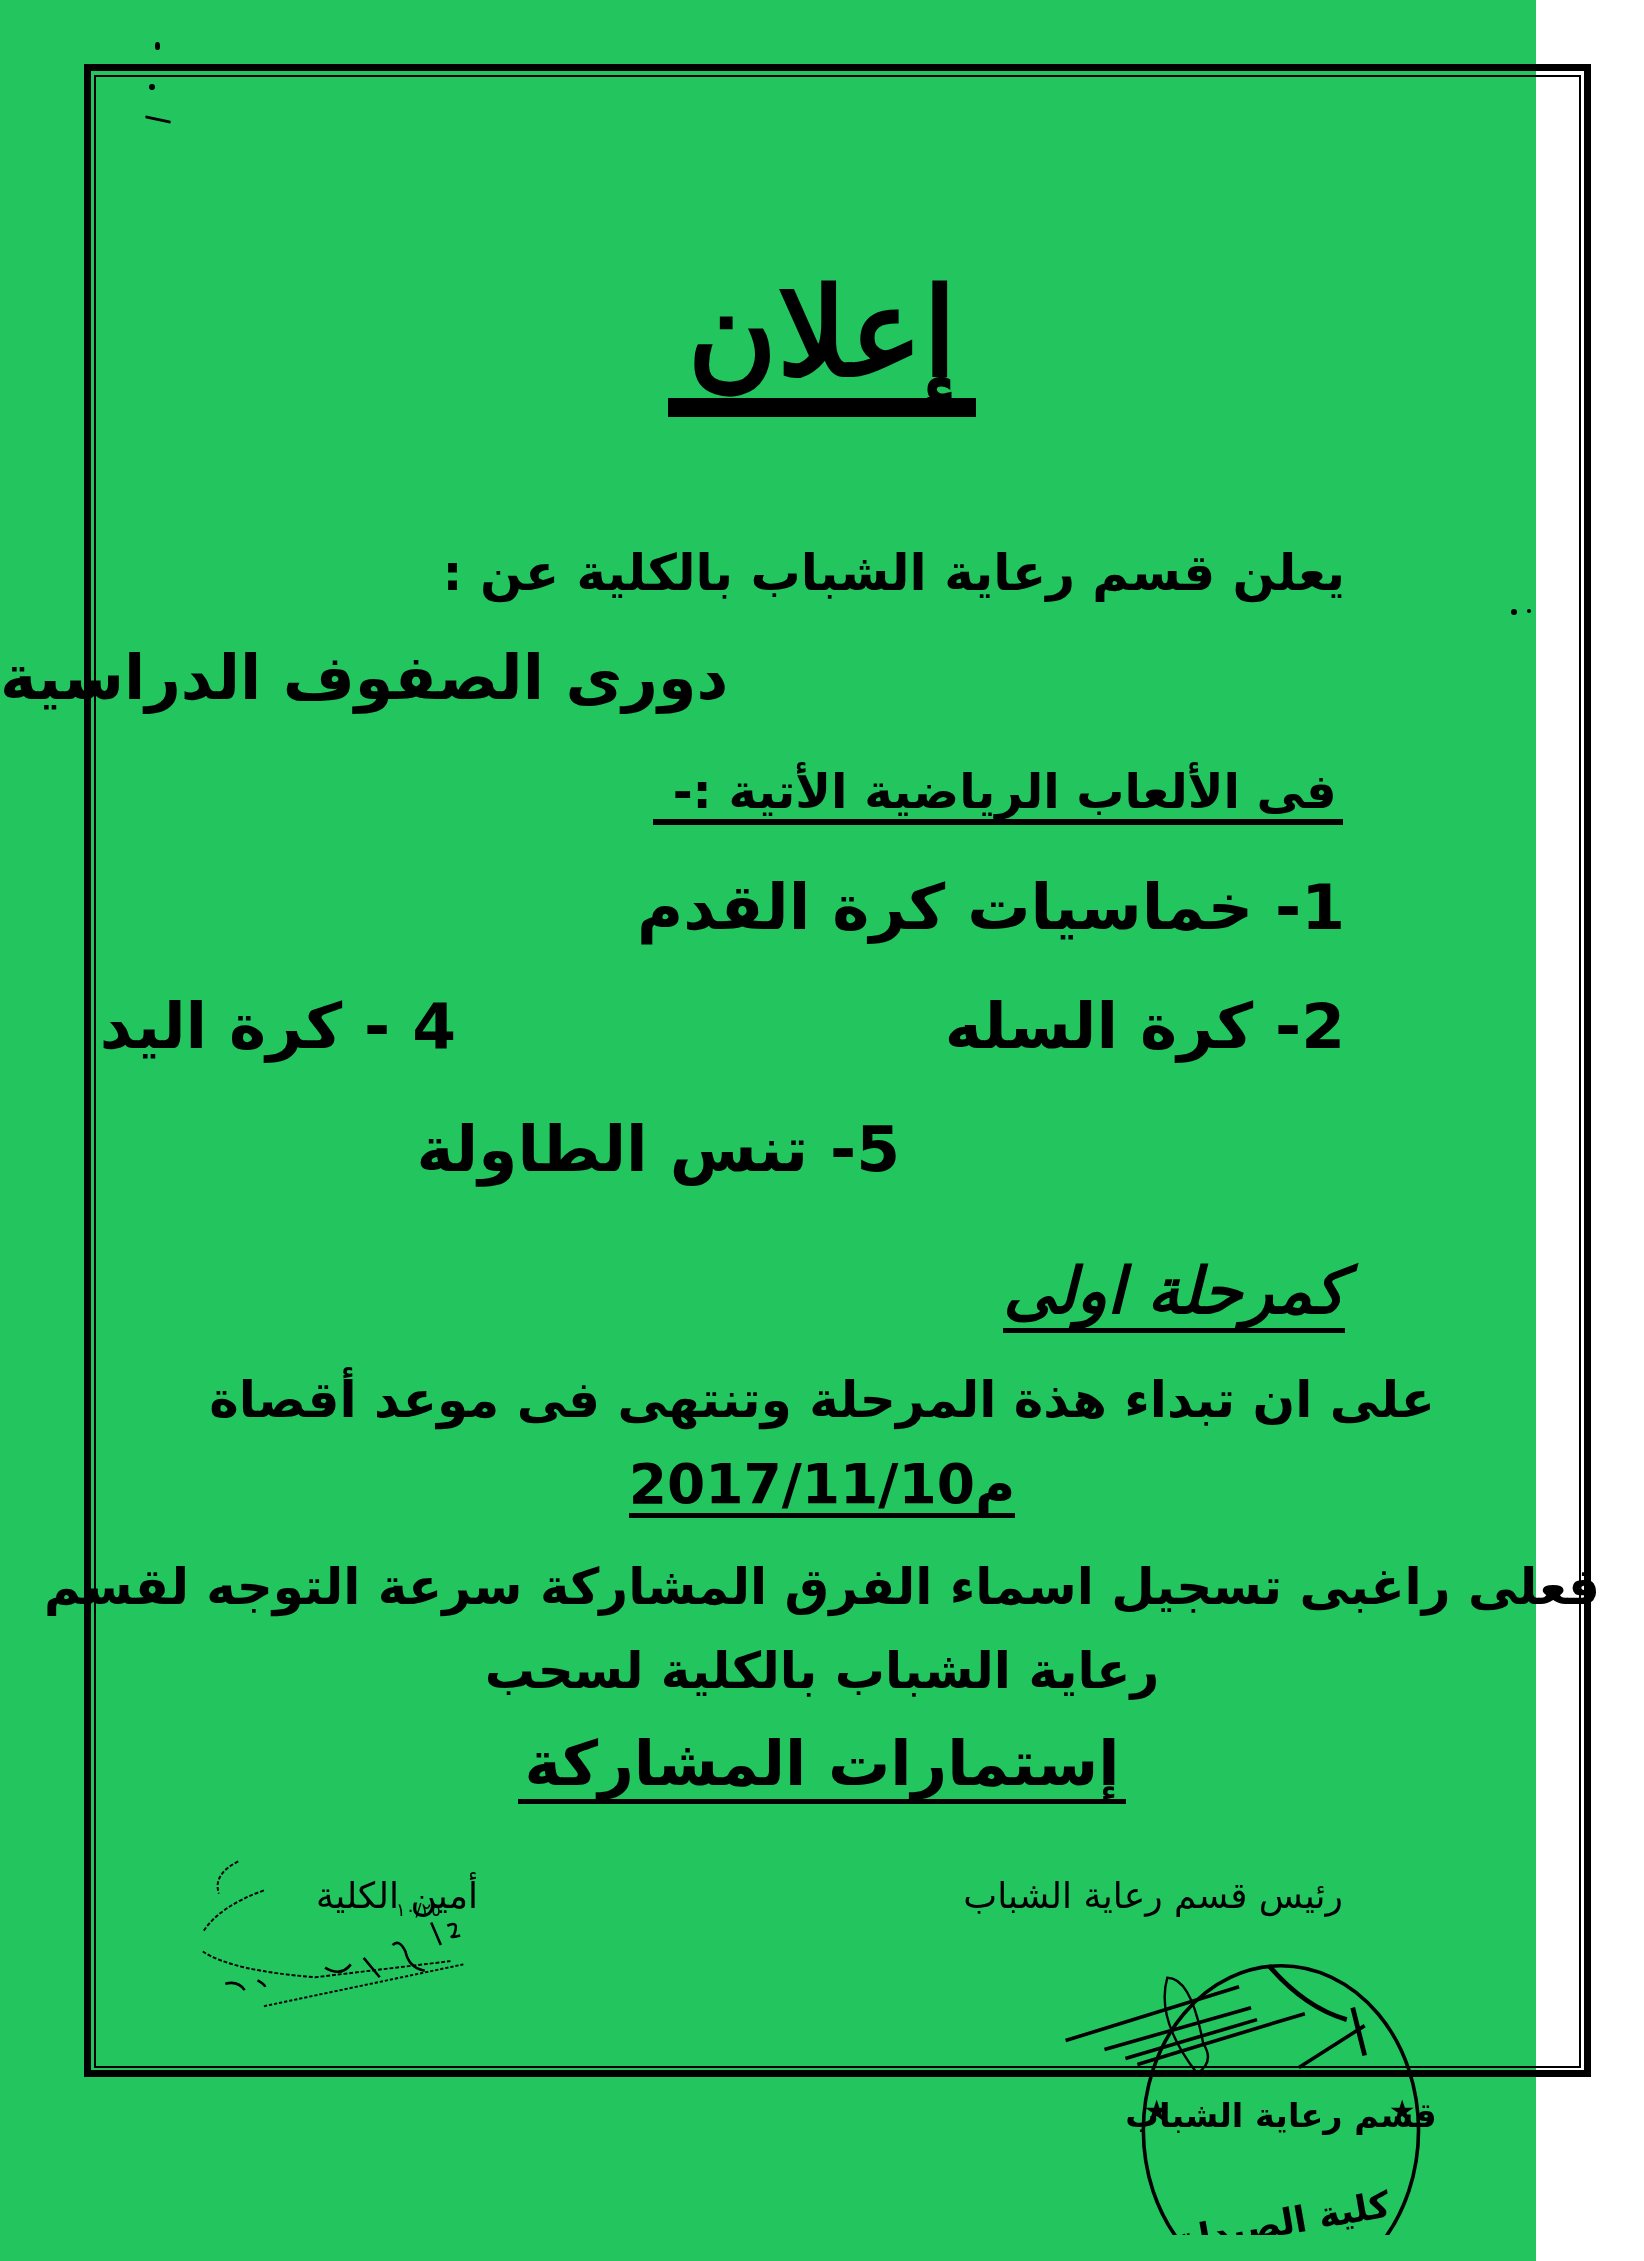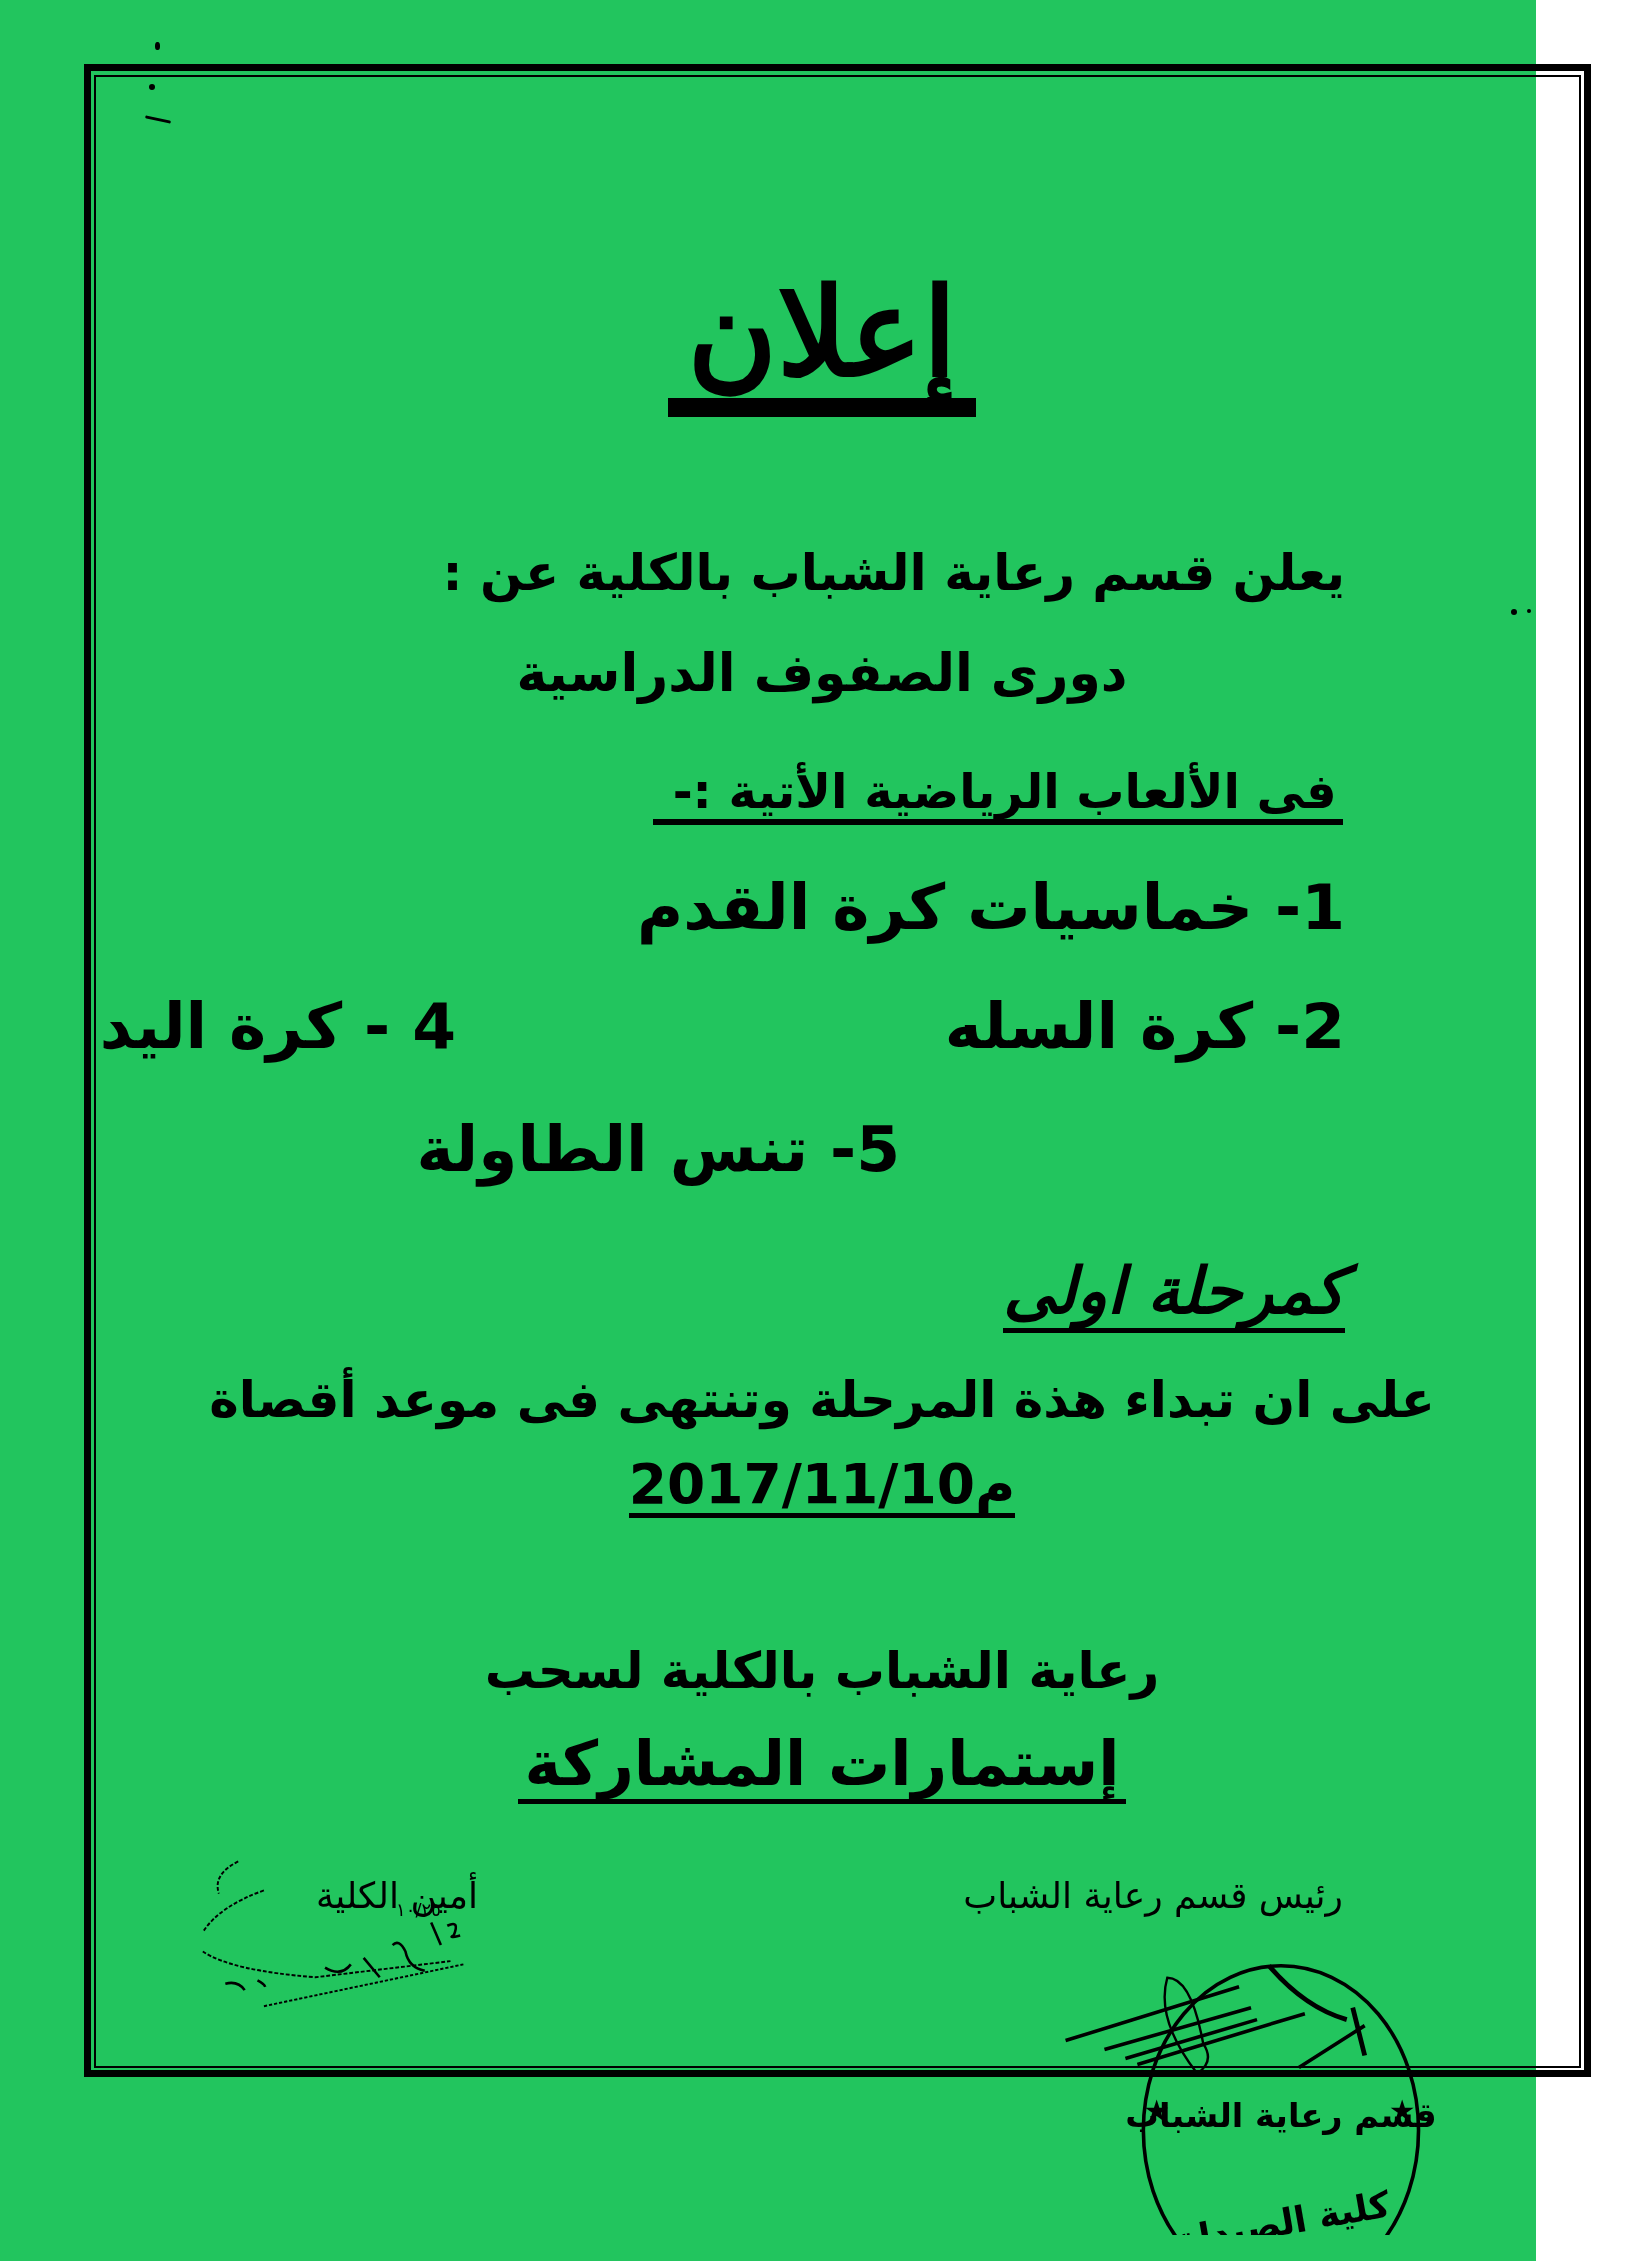--- a/index.html
+++ b/index.html
@@ -49,21 +49,21 @@
       text-align: center;
       font-size: 122px;
     }
     .title span {
       display: inline-block;
       border-bottom: 19.3px solid #000;
       padding: 0 19.3px 5.2px;
       font-family: "DejaVu Serif", serif;
     }
     .intro { right: 191px; top: 548px; font-size: 50px; }
-    .league { left: 0; width: 1644px; top: 647px; font-size: 52px; text-align: center; }
+    .league { left: 0; width: 1644px; top: 647px; font-size: 62px; text-align: left; }
     .games-heading { right: 193px; top: 767px; font-size: 48px; }
     .games-heading span { display: inline-block; border-bottom: 6.4px solid #000; padding: 0 6.4px 3.9px 19.3px; }
 
     .item { font-size: 63px; }
     .item-1 { right: 191px; top: 876px; }
     .item-3 { right: 1080px; top: 876px; }
     .item-2 { right: 191px; top: 995px; }
     .item-4 { right: 1080px; top: 995px; }
     .item-5 { right: 636px; top: 1118px; }
 
@@ -133,20 +133,21 @@
   <div class="txt phase">
     <span>كمرحلة اولى</span>
   </div>
 
   <div class="txt ends">على ان تبداء هذة المرحلة وتنتهى فى موعد أقصاة</div>
 
   <div class="txt date">
     <span>2017/11/10م</span>
   </div>
 
+  <div class="txt register-1">فعلى راغبى تسجيل اسماء الفرق المشاركة سرعة التوجه لقسم</div>
   <div class="txt register-2">رعاية الشباب بالكلية لسحب</div>
 
   <div class="txt forms">
     <span>إستمارات المشاركة</span>
   </div>
 
   <div class="txt sig-label sig-right">رئيس قسم رعاية الشباب</div>
   <div class="txt sig-label sig-left">أمين الكلية</div>
 
   <svg class="handwriting" viewBox="0 0 500 300">

